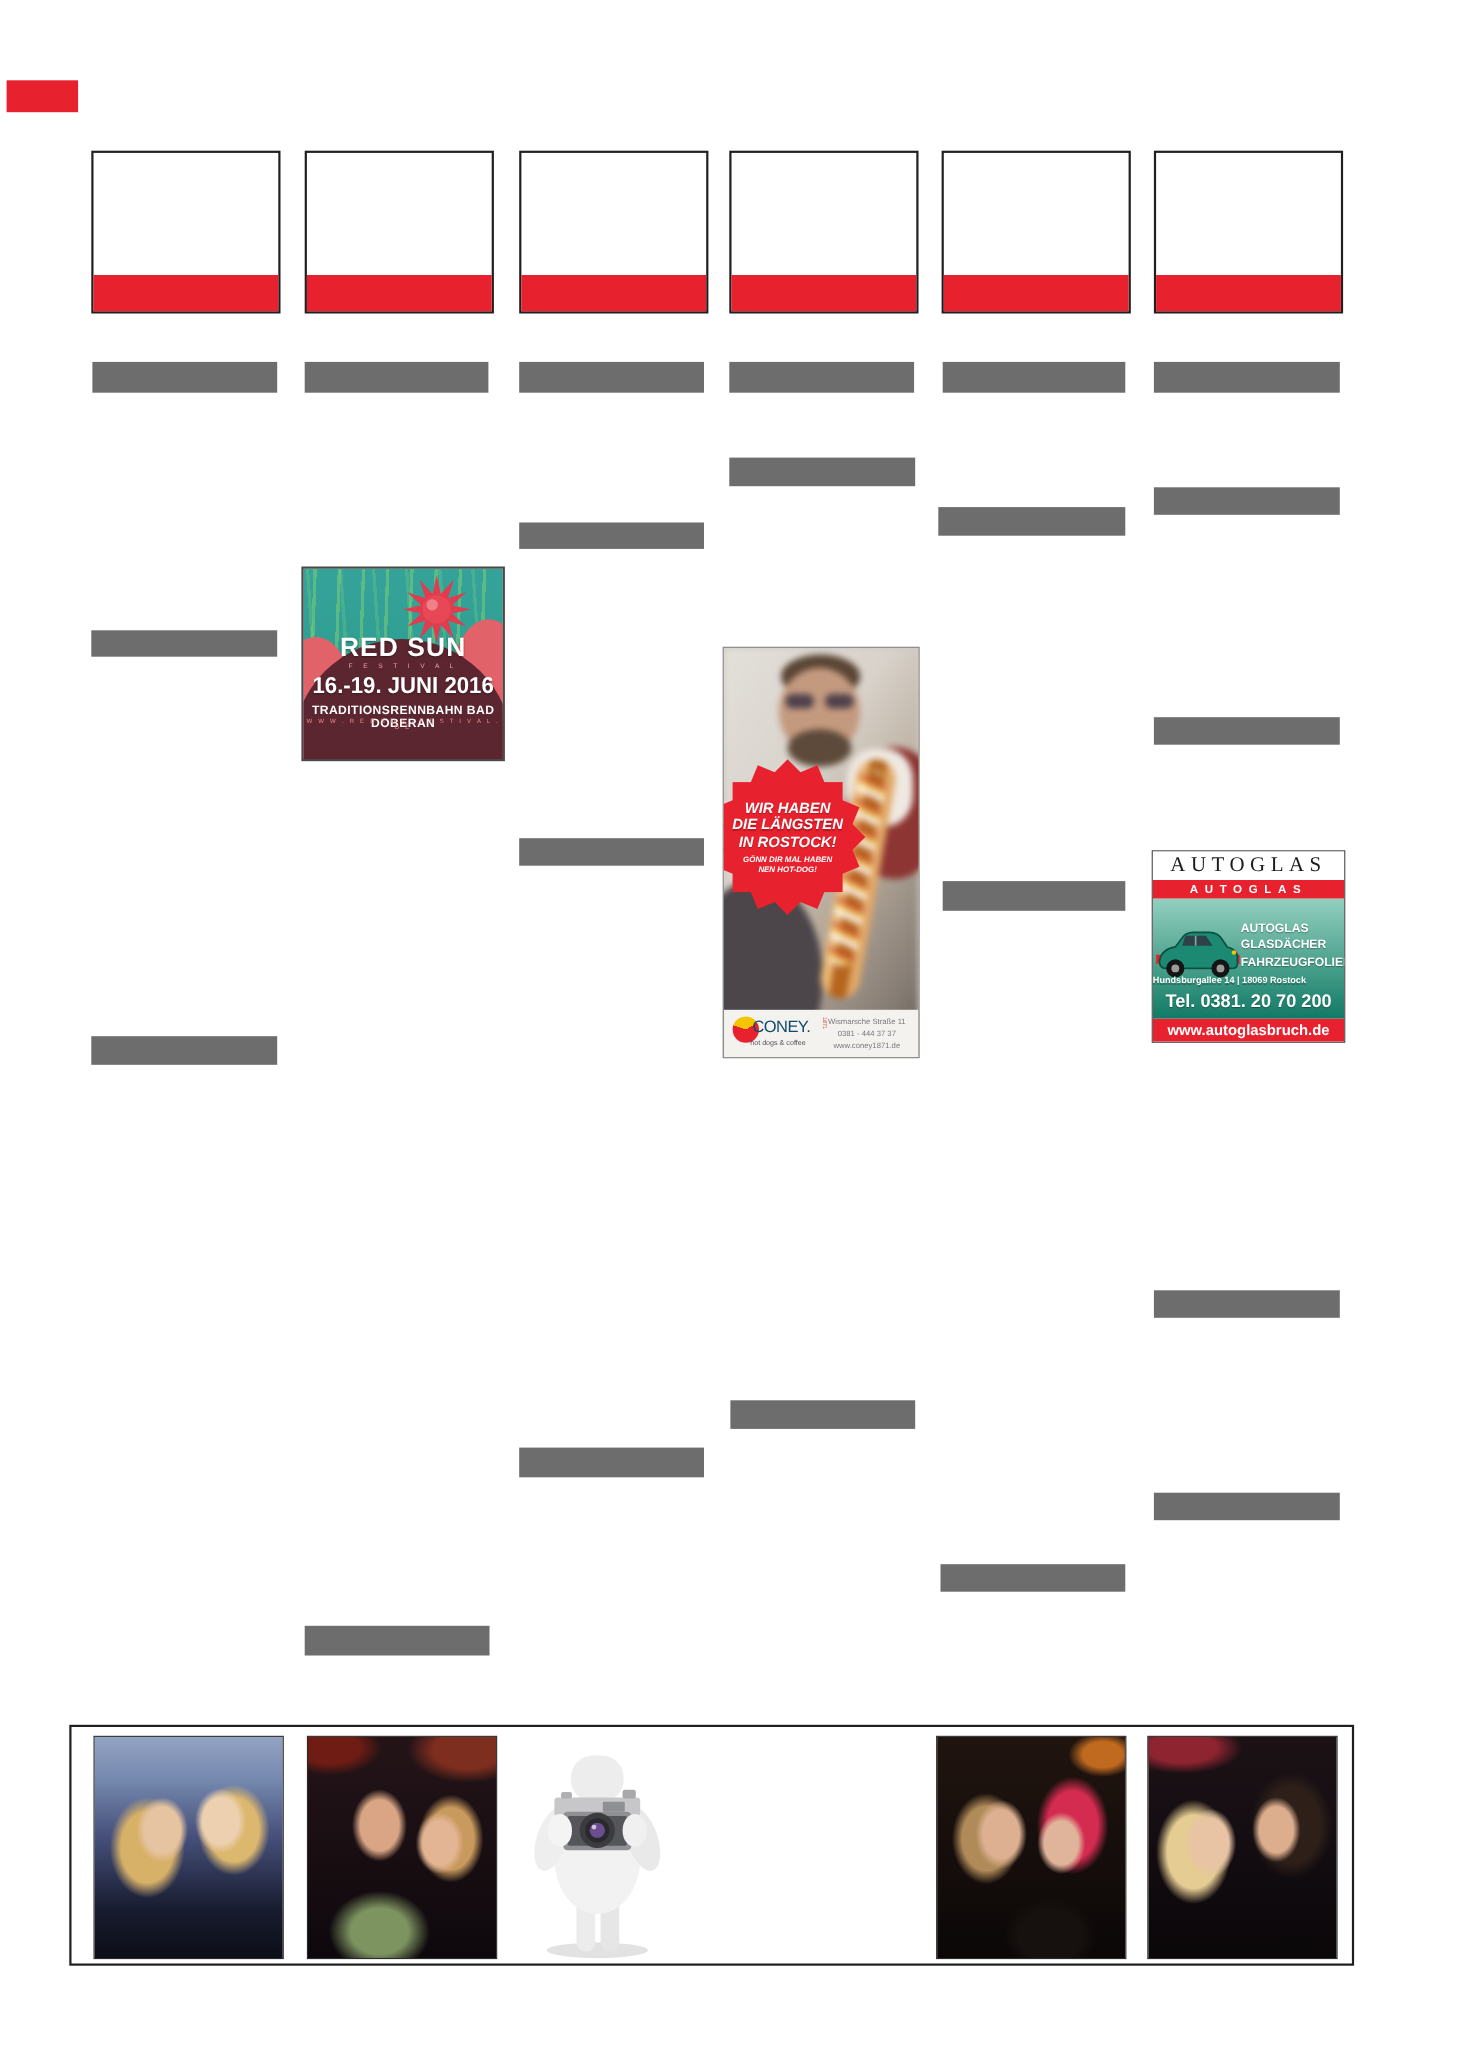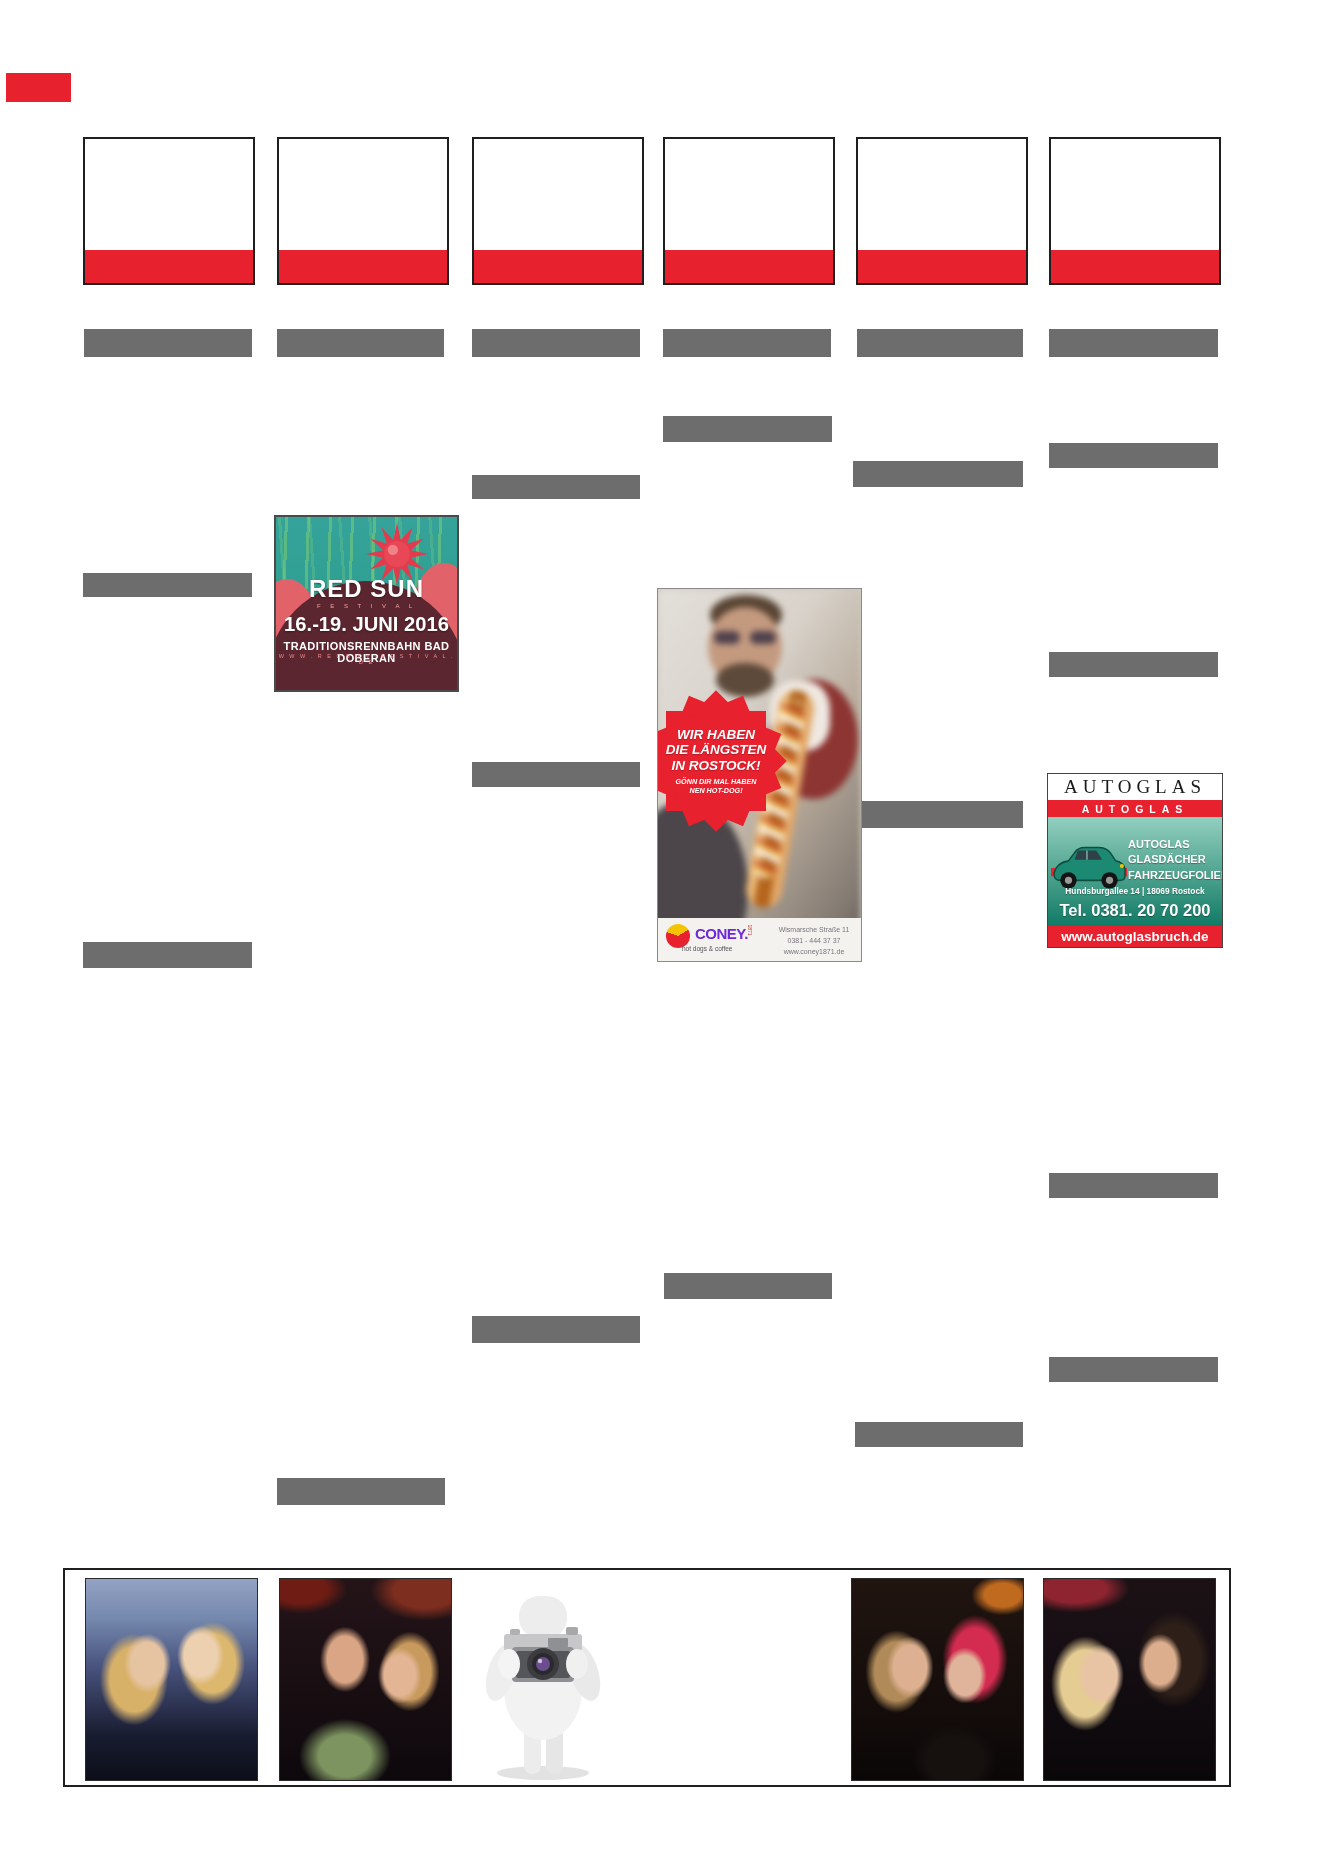--- a/index.html
+++ b/index.html
@@ -42,34 +42,34 @@
     background:linear-gradient(125deg,#e3e0da 0%,#d8d2ca 35%,#b8ab9c 60%,#837a72 88%,#5f5852 100%);}
   .cn-layer{position:absolute;border-radius:50%;}
   .cn-star{position:absolute;left:-6px;top:108px;width:128px;height:128px;z-index:6;}
   .cn-star .sq{position:absolute;inset:14px;background:#e8212e;}
   .cn-star .t{position:absolute;inset:0;display:flex;flex-direction:column;align-items:center;justify-content:center;z-index:2;color:#fff;text-align:center;}
   .cn-head{font-size:13.5px;font-weight:bold;font-style:italic;line-height:1.12;text-shadow:0 1px 1px rgba(0,0,0,.25);}
   .cn-subline{font-size:7.2px;font-weight:bold;font-style:italic;margin-top:4px;line-height:1.25;}
   .cn-footer{position:absolute;left:0;right:0;bottom:0;height:43px;background:#f4f2ee;z-index:7;}
   .cn-logo{position:absolute;left:8px;top:6px;width:24px;height:24px;border-radius:50%;
     background:conic-gradient(from 210deg,#e8212e 0 22%,#f5c400 22% 58%,#e8212e 58% 100%);}
-  .cn-brand{position:absolute;left:37px;top:7px;font-size:15px;font-weight:bold;color:#6d28d9;letter-spacing:-.5px;}
+  .cn-brand{position:absolute;left:26px;top:7px;font-size:15px;font-weight:normal;color:#0c4a6e;letter-spacing:-.5px;}
   .cn-year{position:absolute;left:86px;top:9px;font-size:5px;color:#c0392b;transform:rotate(90deg);}
   .cn-tag{position:absolute;left:24px;top:27px;font-size:6.5px;color:#55505a;}
   .cn-info{position:absolute;right:4px;top:6px;width:86px;text-align:center;font-size:7px;color:#7a7580;line-height:1.6;}
 
   
   .autoglas{position:absolute;border:1px solid #444;box-sizing:border-box;overflow:hidden;display:flex;flex-direction:column;background:#fff;}
   .ag-top{height:26px;background:#fff;display:flex;align-items:center;justify-content:center;
     font-family:"Liberation Serif",serif;font-size:19px;letter-spacing:5px;color:#1a1a1a;transform-origin:center;}
   .ag-red{height:17px;background:#e8212e;display:flex;align-items:center;justify-content:center;
     color:#fff;font-weight:bold;font-size:10.5px;letter-spacing:6px;}
   .ag-body{position:relative;flex:1;background:linear-gradient(180deg,#93cfc0 0%,#4ba18c 55%,#117a66 100%);}
   .ag-services{position:absolute;left:80px;top:20px;color:#fff;font-weight:bold;font-size:11px;line-height:1.4;text-shadow:0 1px 1px rgba(0,0,0,.35);}
-  .ag-addr{position:absolute;left:0;right:0;bottom:30px;text-align:center;color:#fff;font-weight:bold;font-size:8.3px;text-shadow:0 1px 1px rgba(0,0,0,.3);}
+  .ag-addr{position:absolute;left:0;right:0;bottom:30px;color:#fff;font-weight:bold;font-size:8.3px;text-shadow:0 1px 1px rgba(0,0,0,.3);}
   .ag-phone{position:absolute;left:0;right:0;bottom:6px;text-align:center;color:#fff;font-weight:bold;font-size:16.5px;text-shadow:0 1px 1px rgba(0,0,0,.35);}
   .ag-url{height:21px;background:#e8212e;display:flex;align-items:center;justify-content:center;color:#fff;font-weight:bold;font-size:13.5px;}
 
   
   .strip{position:absolute;background:#fff;border:2px solid #1f1f1f;box-sizing:border-box;}
   .photo{position:absolute;border:1px solid #2a2a2a;box-sizing:border-box;}
   .p1{background:
     radial-gradient(ellipse 30px 38px at 36% 42%,#e6c3a1 0 55%,rgba(230,195,161,0) 78%),
     radial-gradient(ellipse 30px 38px at 67% 38%,#ecd0b0 0 55%,rgba(236,208,176,0) 78%),
     radial-gradient(ellipse 46px 62px at 28% 50%,#d8b169 0 52%,rgba(216,177,105,0) 74%),
@@ -162,21 +162,21 @@
       <circle cx="30" cy="30" r="12.5" fill="#e84855"></circle>
       <circle cx="26" cy="26" r="5" fill="#f29aa0" opacity="0.7"></circle>
     </svg>
     <div class="rs-text rs-title">RED SUN</div>
     <div class="rs-text rs-sub">F E S T I V A L</div>
     <div class="rs-text rs-date">16.-19. JUNI 2016</div>
     <div class="rs-text rs-venue">TRADITIONSRENNBAHN BAD DOBERAN</div>
     <div class="rs-text rs-url">W W W . R E D S U N - F E S T I V A L . D E</div>
   </div>
 
-  <div class="coney" style="left: 657px; top: 588px; width: 205px; height: 374px;">
+  <div class="coney" style="left: 657px; top: 588px; width: 179px; height: 374px;">
     <div class="cn-photo">
       <div class="cn-layer" style="left:52px;top:6px;width:72px;height:40px;background:#5a4534;"></div>
       <div class="cn-layer" style="left:50px;top:18px;width:74px;height:80px;background:#c49a7f;"></div>
       <div class="cn-layer" style="left:56px;top:42px;width:26px;height:13px;background:rgba(40,35,60,.75);border-radius:6px;"></div>
       <div class="cn-layer" style="left:92px;top:42px;width:26px;height:13px;background:rgba(40,35,60,.75);border-radius:6px;"></div>
       <div class="cn-layer" style="left:58px;top:74px;width:58px;height:34px;background:#5e4a3a;"></div>
       <div class="cn-layer" style="left:110px;top:90px;width:90px;height:120px;background:#8d3532;"></div>
       <div class="cn-layer" style="left:-30px;top:210px;width:120px;height:180px;background:#4c464a;"></div>
       <div class="cn-layer" style="left:112px;top:92px;width:60px;height:70px;background:#efe9e2;border-radius:40%;"></div>
       <div style="position:absolute;left:104px;top:100px;width:36px;height:220px;transform:rotate(10deg);border-radius:18px;background:linear-gradient(90deg,#e9b878 0 28%,#b5651d 28% 72%,#e2a868 72% 100%);"></div>

